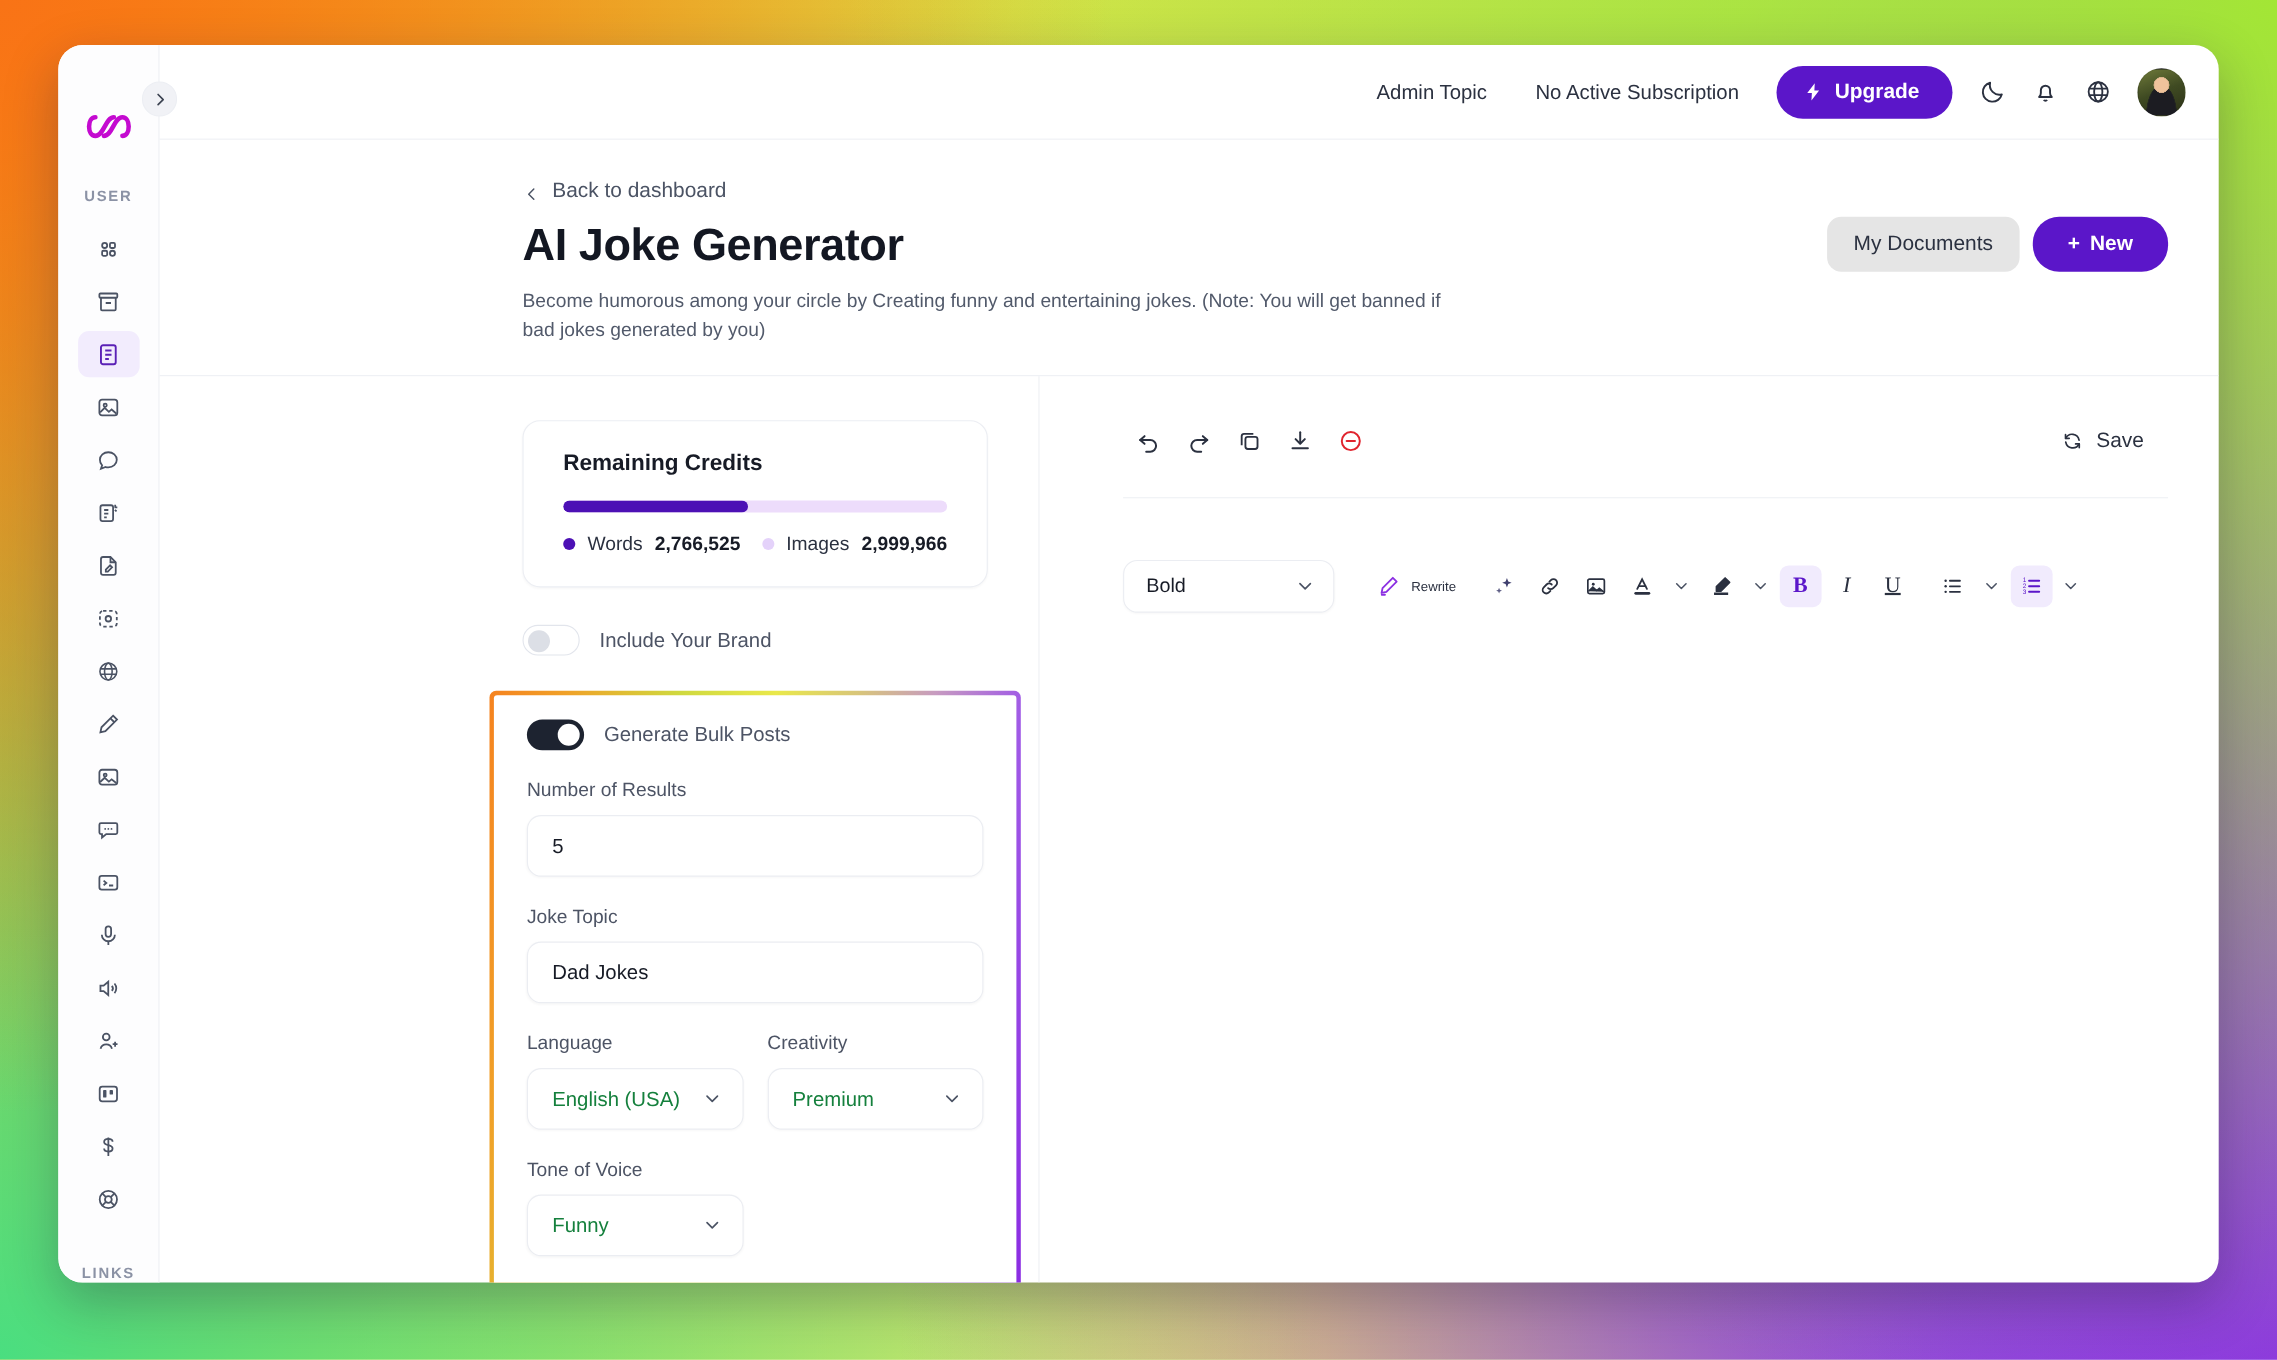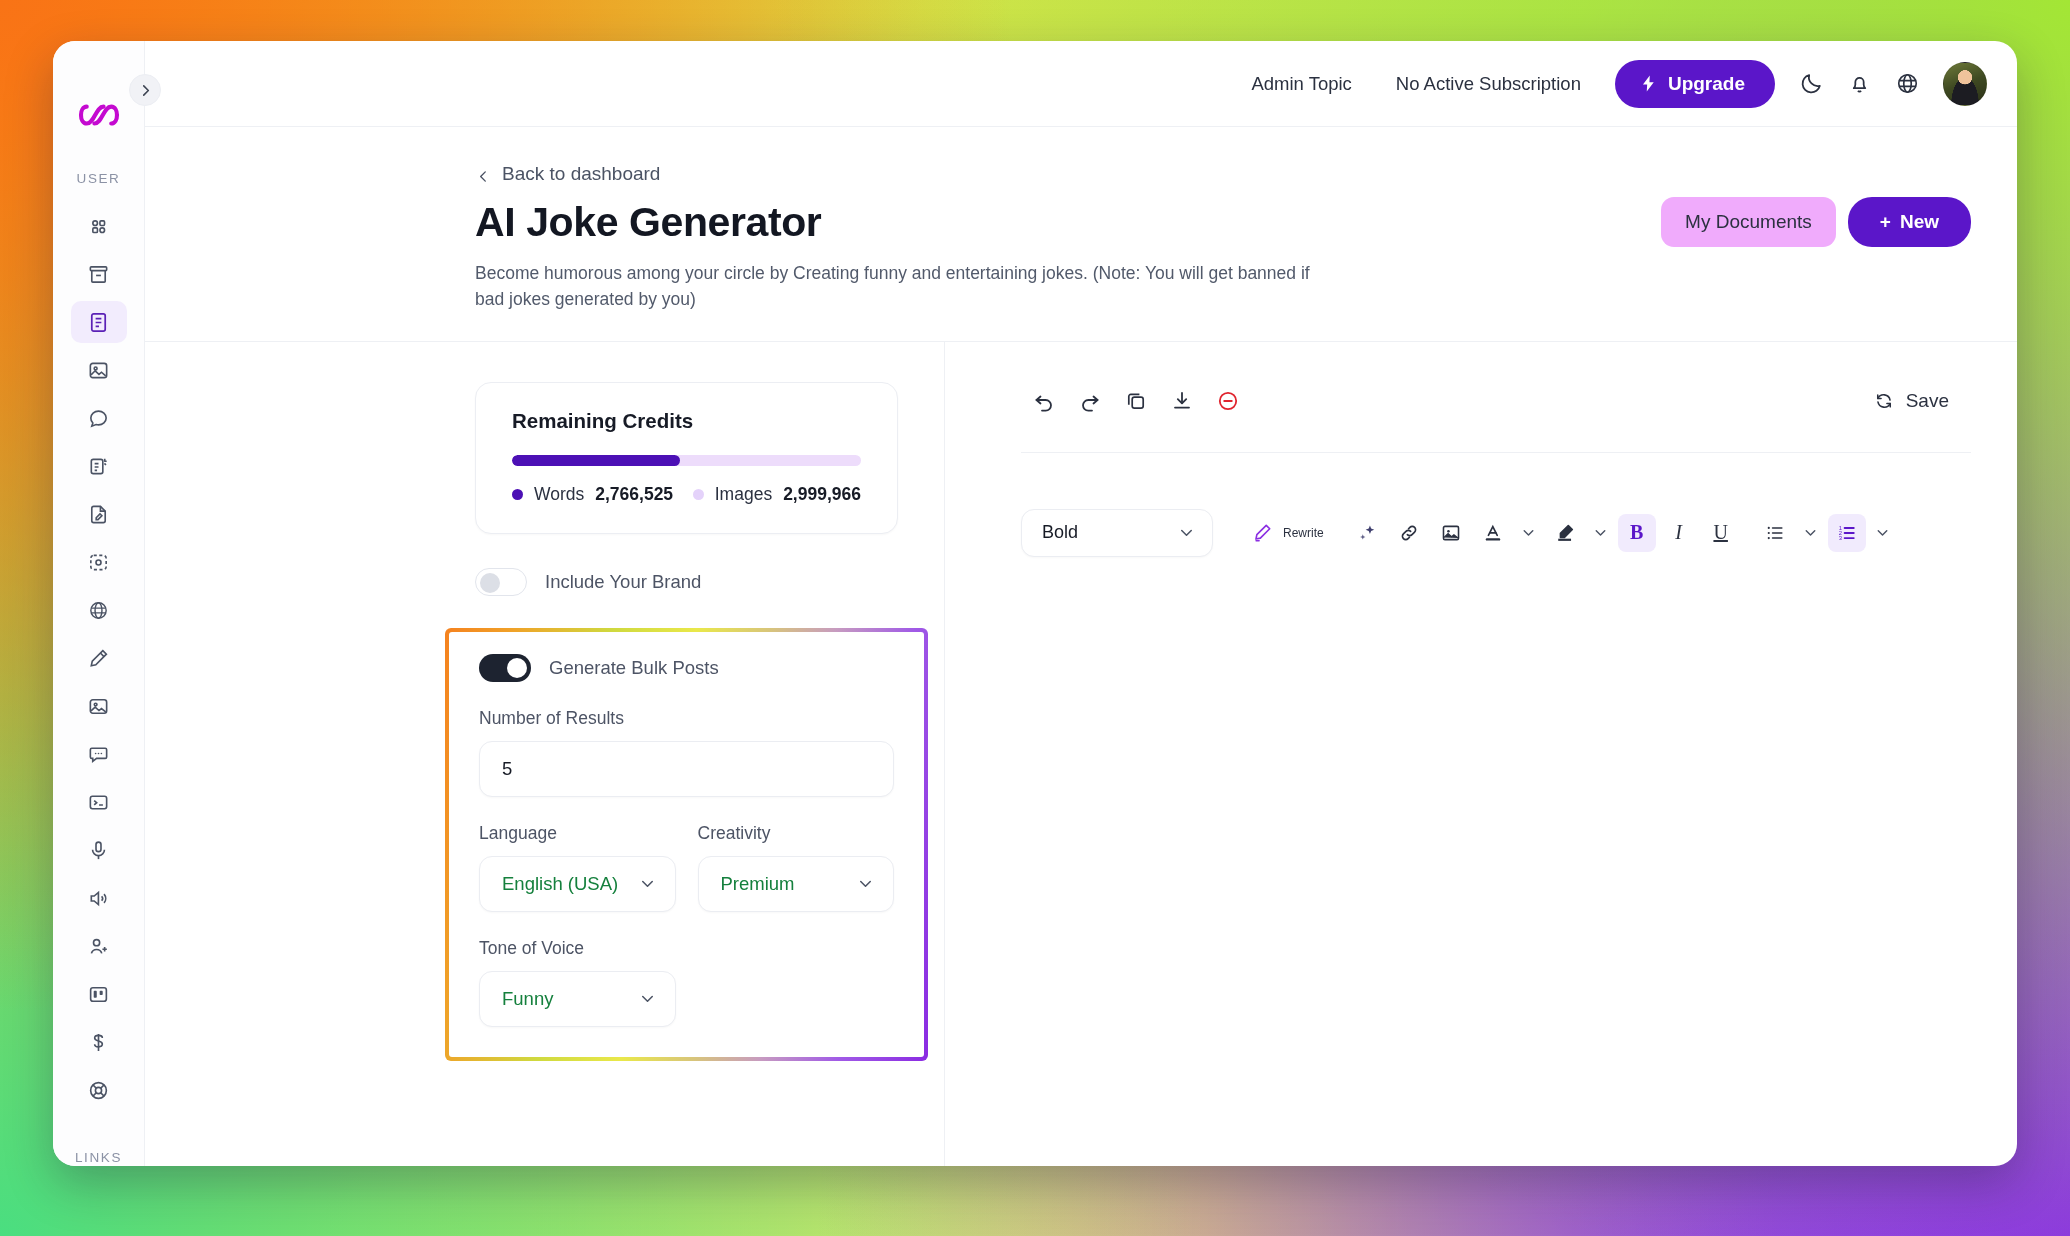--- a/index.html
+++ b/index.html
@@ -34,21 +34,21 @@
   .sidebar {
     width: 92px; flex: 0 0 92px;
     background: #fdfdfe;
     border-right: 1px solid #eef0f4;
     display: flex; flex-direction: column; align-items: center;
     padding-top: 58px;
   }
   .logo { width: 46px; height: 34px; margin-bottom: 38px; }
   .side-label {
     font-size: 13.5px; letter-spacing: 1.6px; color: #8b92a5;
-    font-weight: 400; margin-bottom: 16px;
+    font-weight: 700; margin-bottom: 16px;
   }
   .side-icons { display: flex; flex-direction: column; align-items: center; gap: 0; }
   .side-item {
     width: 56px; height: 42px; margin: 3px 0;
     display: flex; align-items: center; justify-content: center;
     border-radius: 10px; color: #4b5364;
   }
   .side-item.active { background: #f2ecfd; color: #5b21b6; }
   .side-item svg { width: 23px; height: 23px; }
   .side-divider { width: 56px; height: 1px; background: #eceef3; margin: 14px 0 22px; }
@@ -120,21 +120,21 @@
   .page-title { font-size: 41px; font-weight: 800; color: #131722; letter-spacing: -.4px; }
   .page-desc {
     font-size: 17.5px; color: #525a6b; line-height: 1.5;
     margin-top: 14px; max-width: 860px;
   }
   .head-actions {
     position: absolute; right: 46px; top: 70px;
     display: flex; align-items: center; gap: 12px;
   }
   .docs-btn {
-    background: #f0abfc; border: none; font-family: inherit; font-size: 19px;
+    background: #e5e5e5; border: none; font-family: inherit; font-size: 19px;
     color: #2b3140; padding: 14px 24px; border-radius: 13px; white-space: nowrap;
   }
   .new-btn {
     background: #5b16c9; color: #fff; border: none; font-family: inherit;
     font-size: 19px; font-weight: 600; border-radius: 24px;
     padding: 14px 32px; display: flex; align-items: center; gap: 9px;
   }
 
   
   .body-split { flex: 1; display: flex; min-height: 0; }
@@ -492,20 +492,24 @@
                   <div class="knob"></div>
                 </div>
               <div class="toggle-label">Generate Bulk Posts</div>
             </div>
 
             <div class="field">
               <div class="field-label">Number of Results</div>
               <input class="input-box" value="5" style="">
             </div>
 
+            <div class="field">
+              <div class="field-label">Joke Topic</div>
+              <input class="input-box" value="Dad Jokes" style="">
+            </div>
 
             <div class="two-col">
               <div>
                 <div class="field-label">Language</div>
                 <div class="select-box">
                   <span>English (USA)</span>
                   <span class="chev">
                     <svg viewBox="0 0 24 24" width="19" height="19" fill="none" stroke="currentColor" stroke-width="1.9" stroke-linecap="round" stroke-linejoin="round">
                         <path d="M6 9.5l6 6 6-6"></path>
                       </svg>

